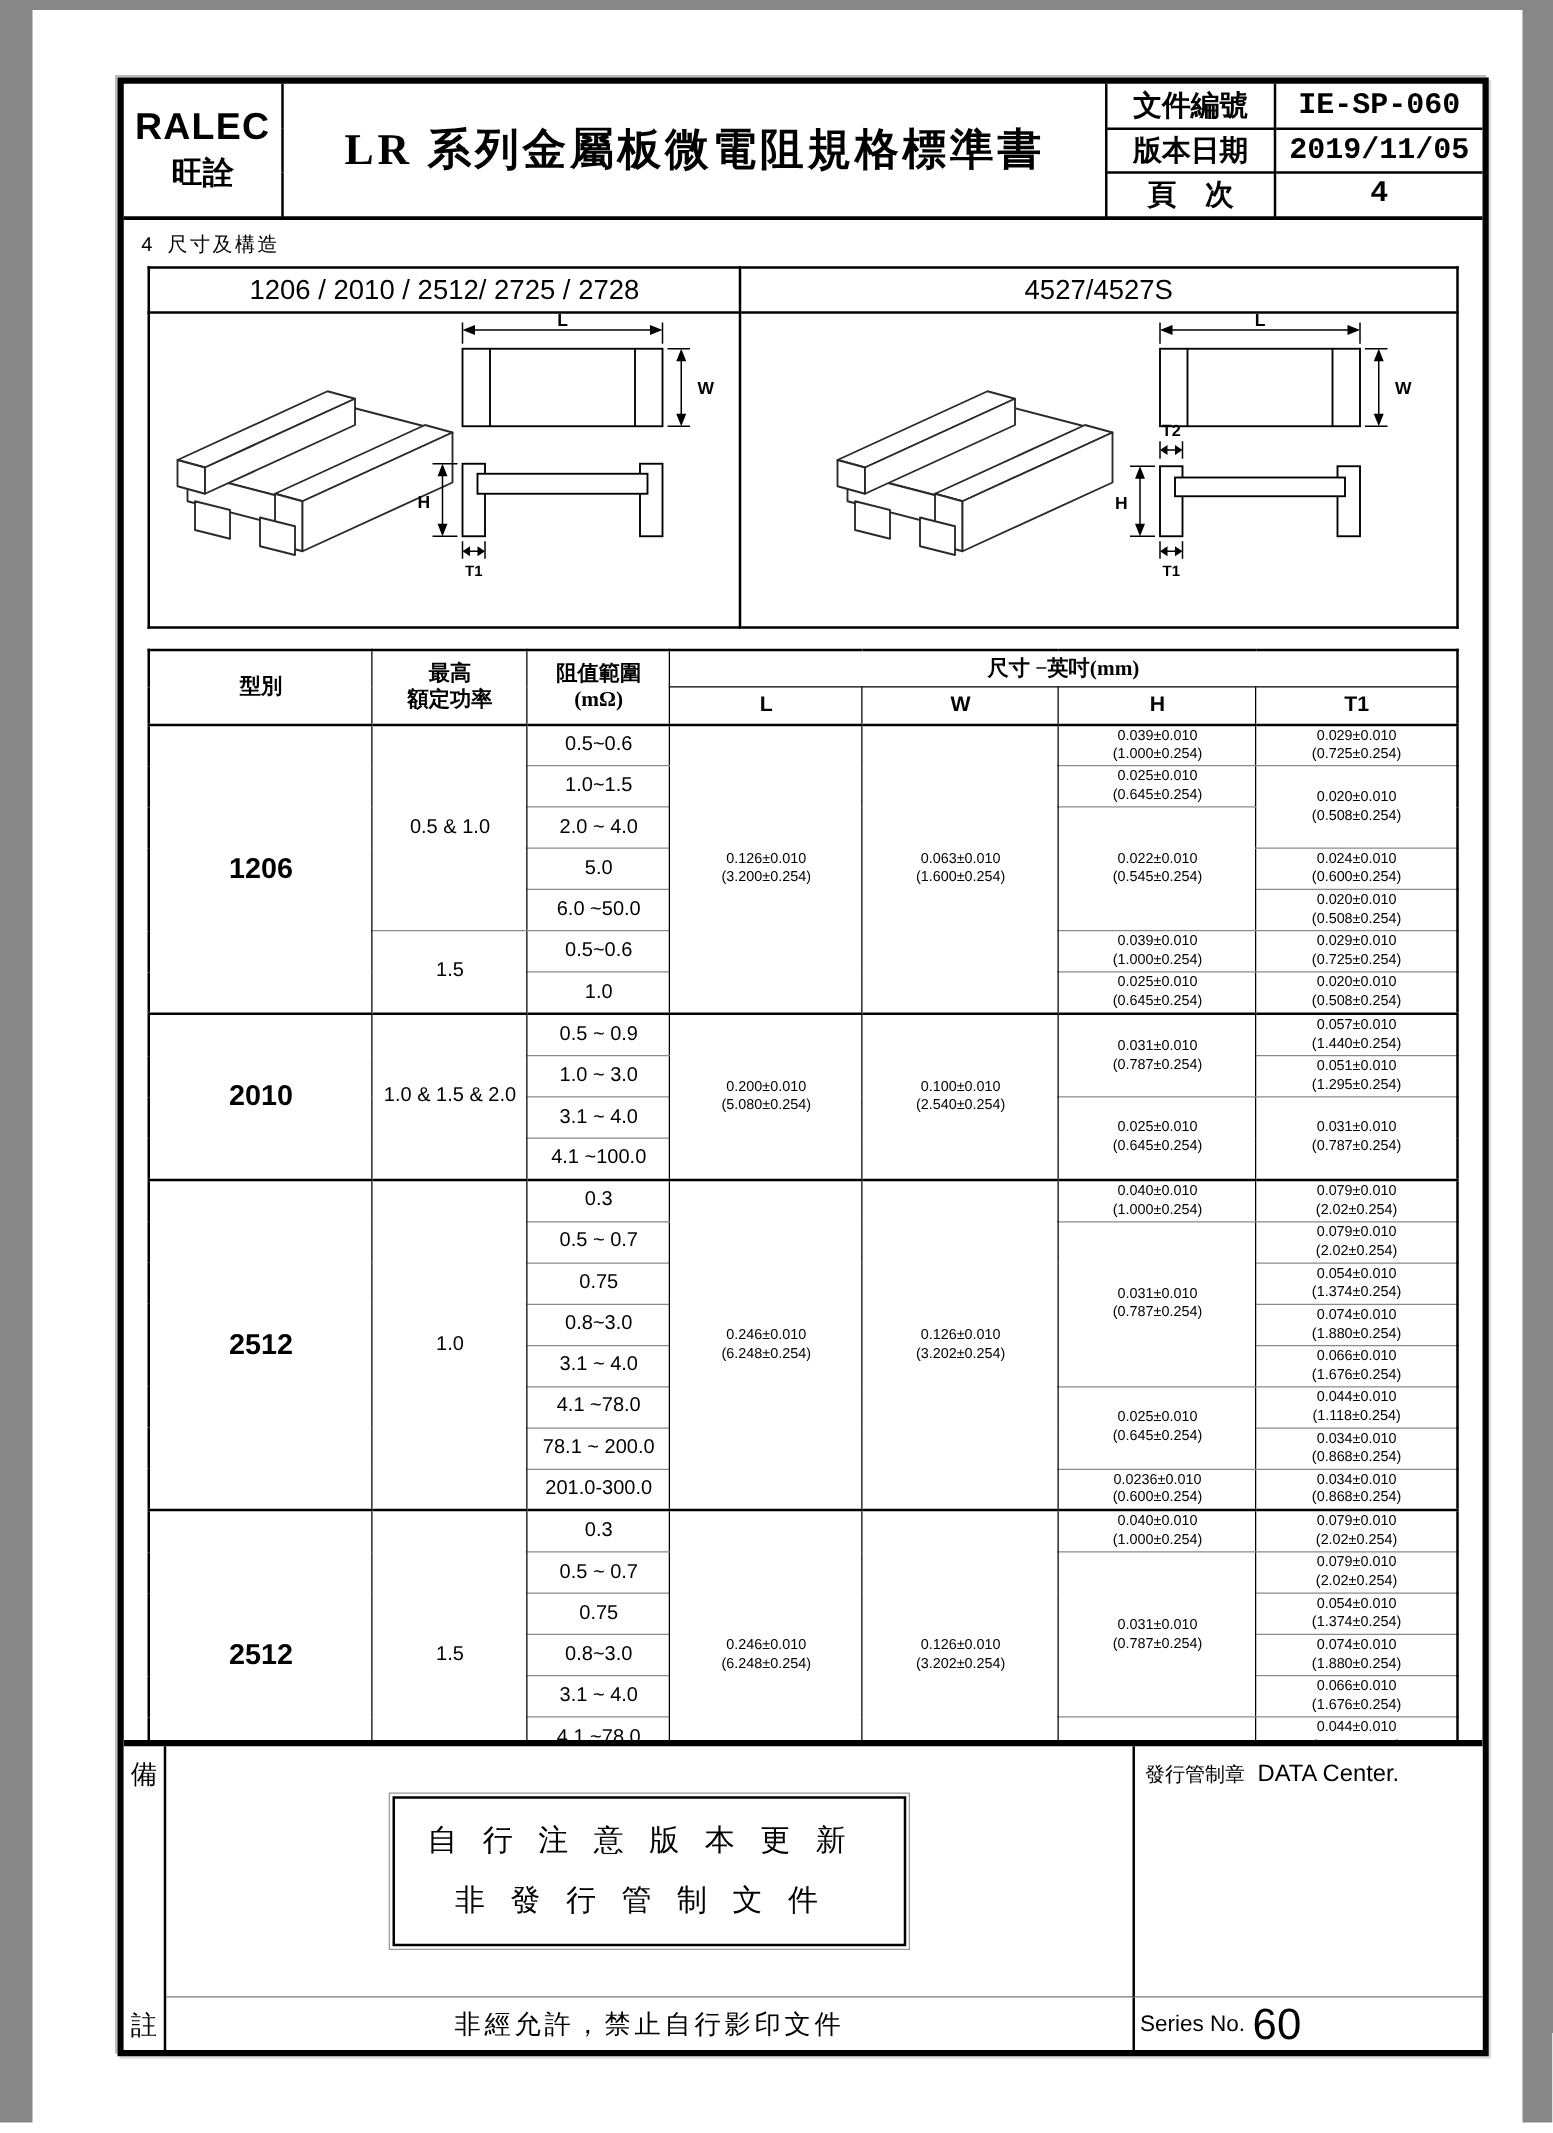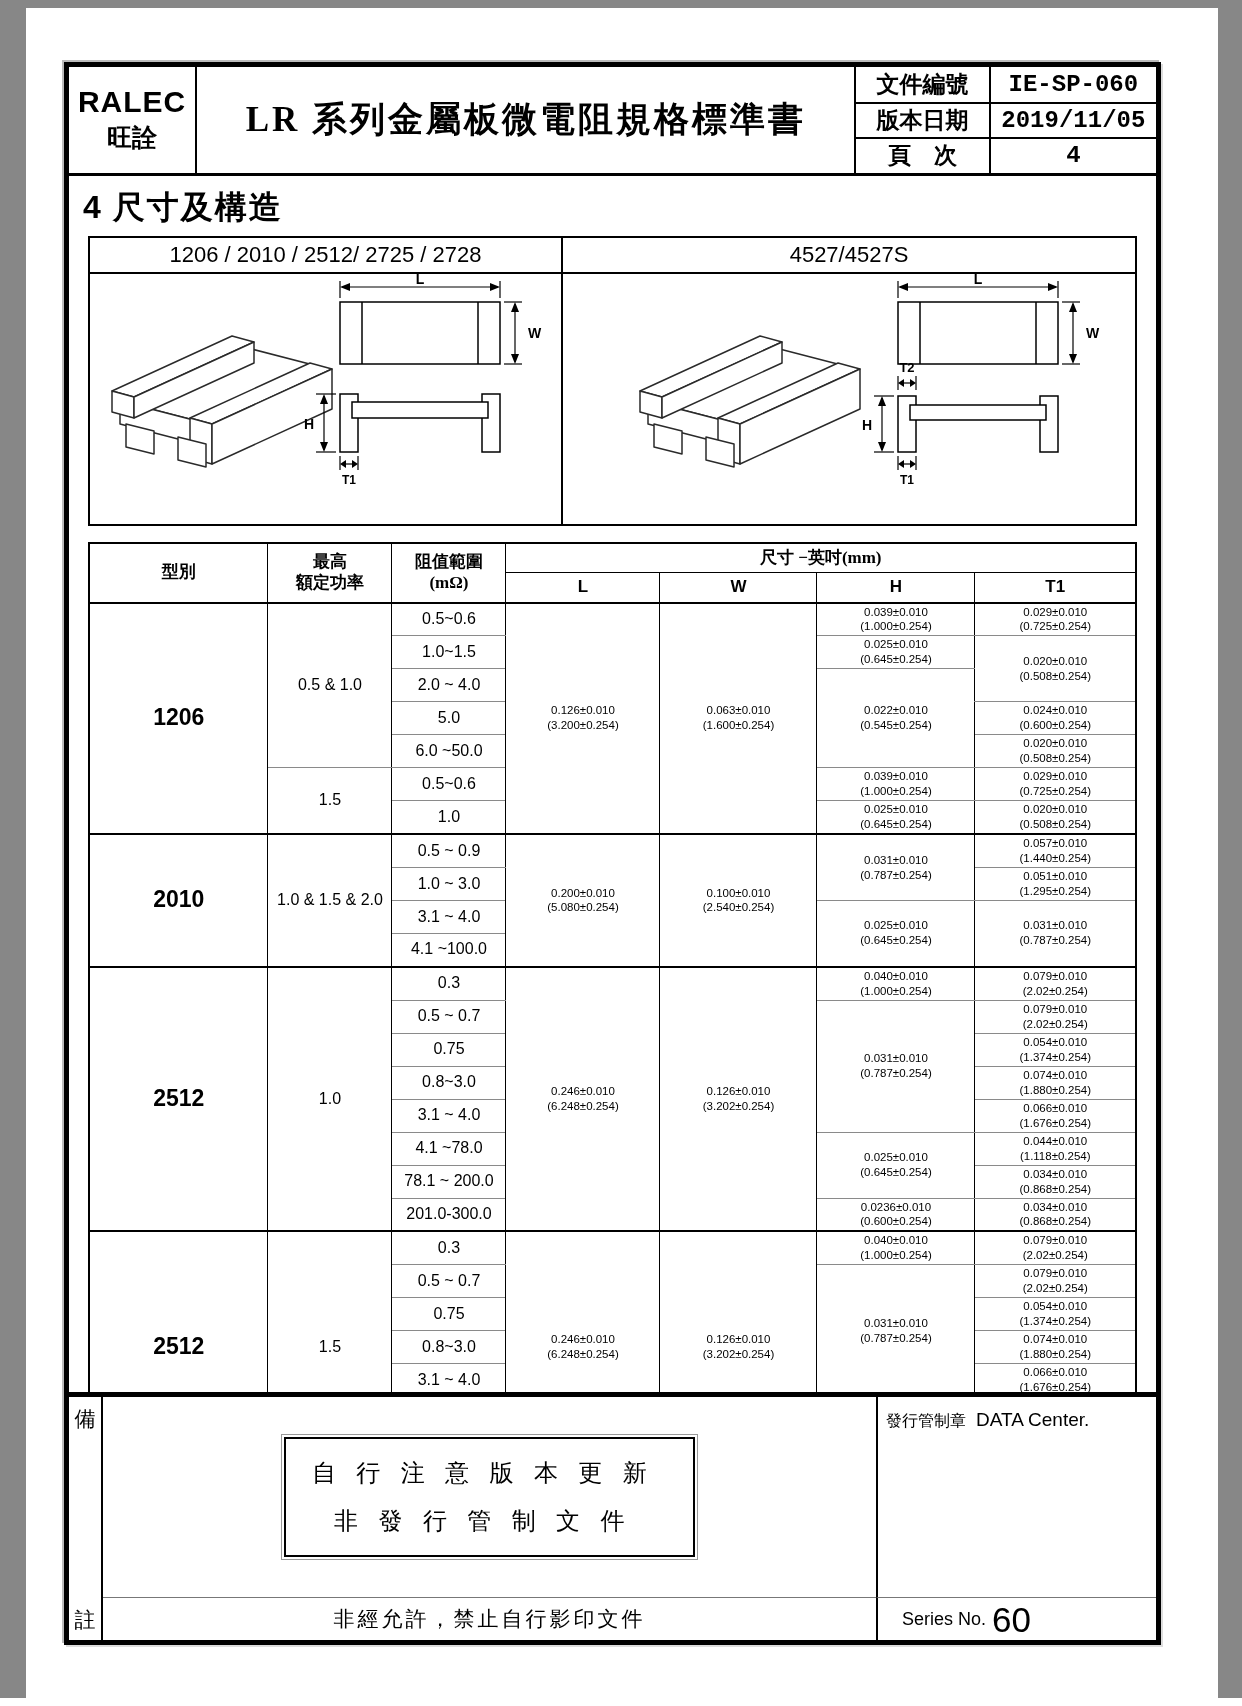--- a/index.html
+++ b/index.html
@@ -8,42 +8,42 @@
     width:1242px; height:1706px; position:relative;
     font-family:"Liberation Sans","DejaVu Sans",sans-serif;
     color:#000; overflow:hidden;
   }
   .scan-edge { position:absolute; background:#878787; z-index:5; }
   .scan-edge.left  { left:0; top:0; width:26px; height:1698px; }
   .scan-edge.right { right:0; top:0; width:24px; height:1698px; }
   .scan-edge.top   { left:0; top:0; width:1242px; height:8px; }
 
   .frame {
-    position:absolute; left:64px; top:62px; width:1097px; height:1583px;
+    position:absolute; left:94px; top:62px; width:1097px; height:1583px;
     border:5px solid #000; background:#fff;
     box-shadow:-2px -2px 0 #bbb, 2px 2px 0 #ddd;
   }
 
   
   table.hdr { width:100%; border-collapse:collapse; table-layout:fixed; }
   table.hdr td { border:2px solid #000; vertical-align:middle; text-align:center; }
   table.hdr tr:first-child td { border-top:none; }
   table.hdr td:first-child { border-left:none; }
   table.hdr td:last-child { border-right:none; }
   table.hdr { border-bottom:3px solid #000; }
   .logo-cell { width:127px; height:107px; }
   .logo-en { font-size:30px; font-weight:bold; letter-spacing:1px; }
   .logo-cn { font-size:25px; font-weight:bold; font-family:"Liberation Serif","DejaVu Serif",serif; margin-top:2px; }
   .title-cell { width:658px; font-size:35px; letter-spacing:3px;
     font-family:"Liberation Serif","DejaVu Serif",serif; font-weight:600; }
   .hfield-label { width:134px; font-size:23px; font-family:"Liberation Serif","DejaVu Serif",serif; font-weight:600; height:35px; }
   .hfield-value { width:166px; font-size:24px; font-weight:bold;font-family:Liberation Mono, monospace; }
 
   
-  .section-heading { margin:10px 0 0 14px; font-size:32px; font-weight:bold;
+  .section-heading { margin:10px 0 0 14px; font-size:16px; font-weight:normal;
     font-family:"Liberation Serif","DejaVu Serif",serif; letter-spacing:2px; }
   .section-heading .num { font-family:"Liberation Sans",sans-serif; margin-right:10px; }
 
   
   table.diag { width:1047px; margin:6px auto 16px auto; border-collapse:collapse; table-layout:fixed; border:2px solid #000; }
   table.diag th { border:2px solid #000; height:36px; font-size:22px; font-weight:normal; text-align:center; }
   table.diag td { border:2px solid #000; height:252px; vertical-align:top; padding:0; }
   .diag svg { display:block; }
   .diag text { font-family:"Liberation Sans",sans-serif; }
 
@@ -77,21 +77,21 @@
     padding:10px 26px; text-align:center; font-size:24px; line-height:2.0;
     font-family:"Liberation Serif","DejaVu Serif",serif; letter-spacing:0.85em; }
   .stamp-box div { white-space:nowrap; }
   .copy-note { grid-column:2; grid-row:2; display:flex; align-items:center; justify-content:center;
     font-size:21px; font-family:"Liberation Serif","DejaVu Serif",serif; letter-spacing:3px; }
   .control-cell { grid-column:3; grid-row:1; border-left:2px solid #000; border-bottom:1px solid #777;
     padding:12px 0 16px 8px; }
   .control-label { font-size:16px; font-family:"Liberation Serif","DejaVu Serif",serif; margin-right:10px; }
   .control-value { font-size:19px; }
   .series-cell { grid-column:3; grid-row:2; border-left:2px solid #000;
-    display:flex; align-items:center; padding-left:24px; }
+    display:flex; align-items:center; padding-left:4px; }
   .series-label { font-size:18px; }
   .series-value { font-size:35px; margin-left:6px; line-height:1; }
 </style>
 </head>
 <body>
 
 <div class="scan-edge top"></div>
 <div class="scan-edge left"></div>
 <div class="scan-edge right"></div>
 

